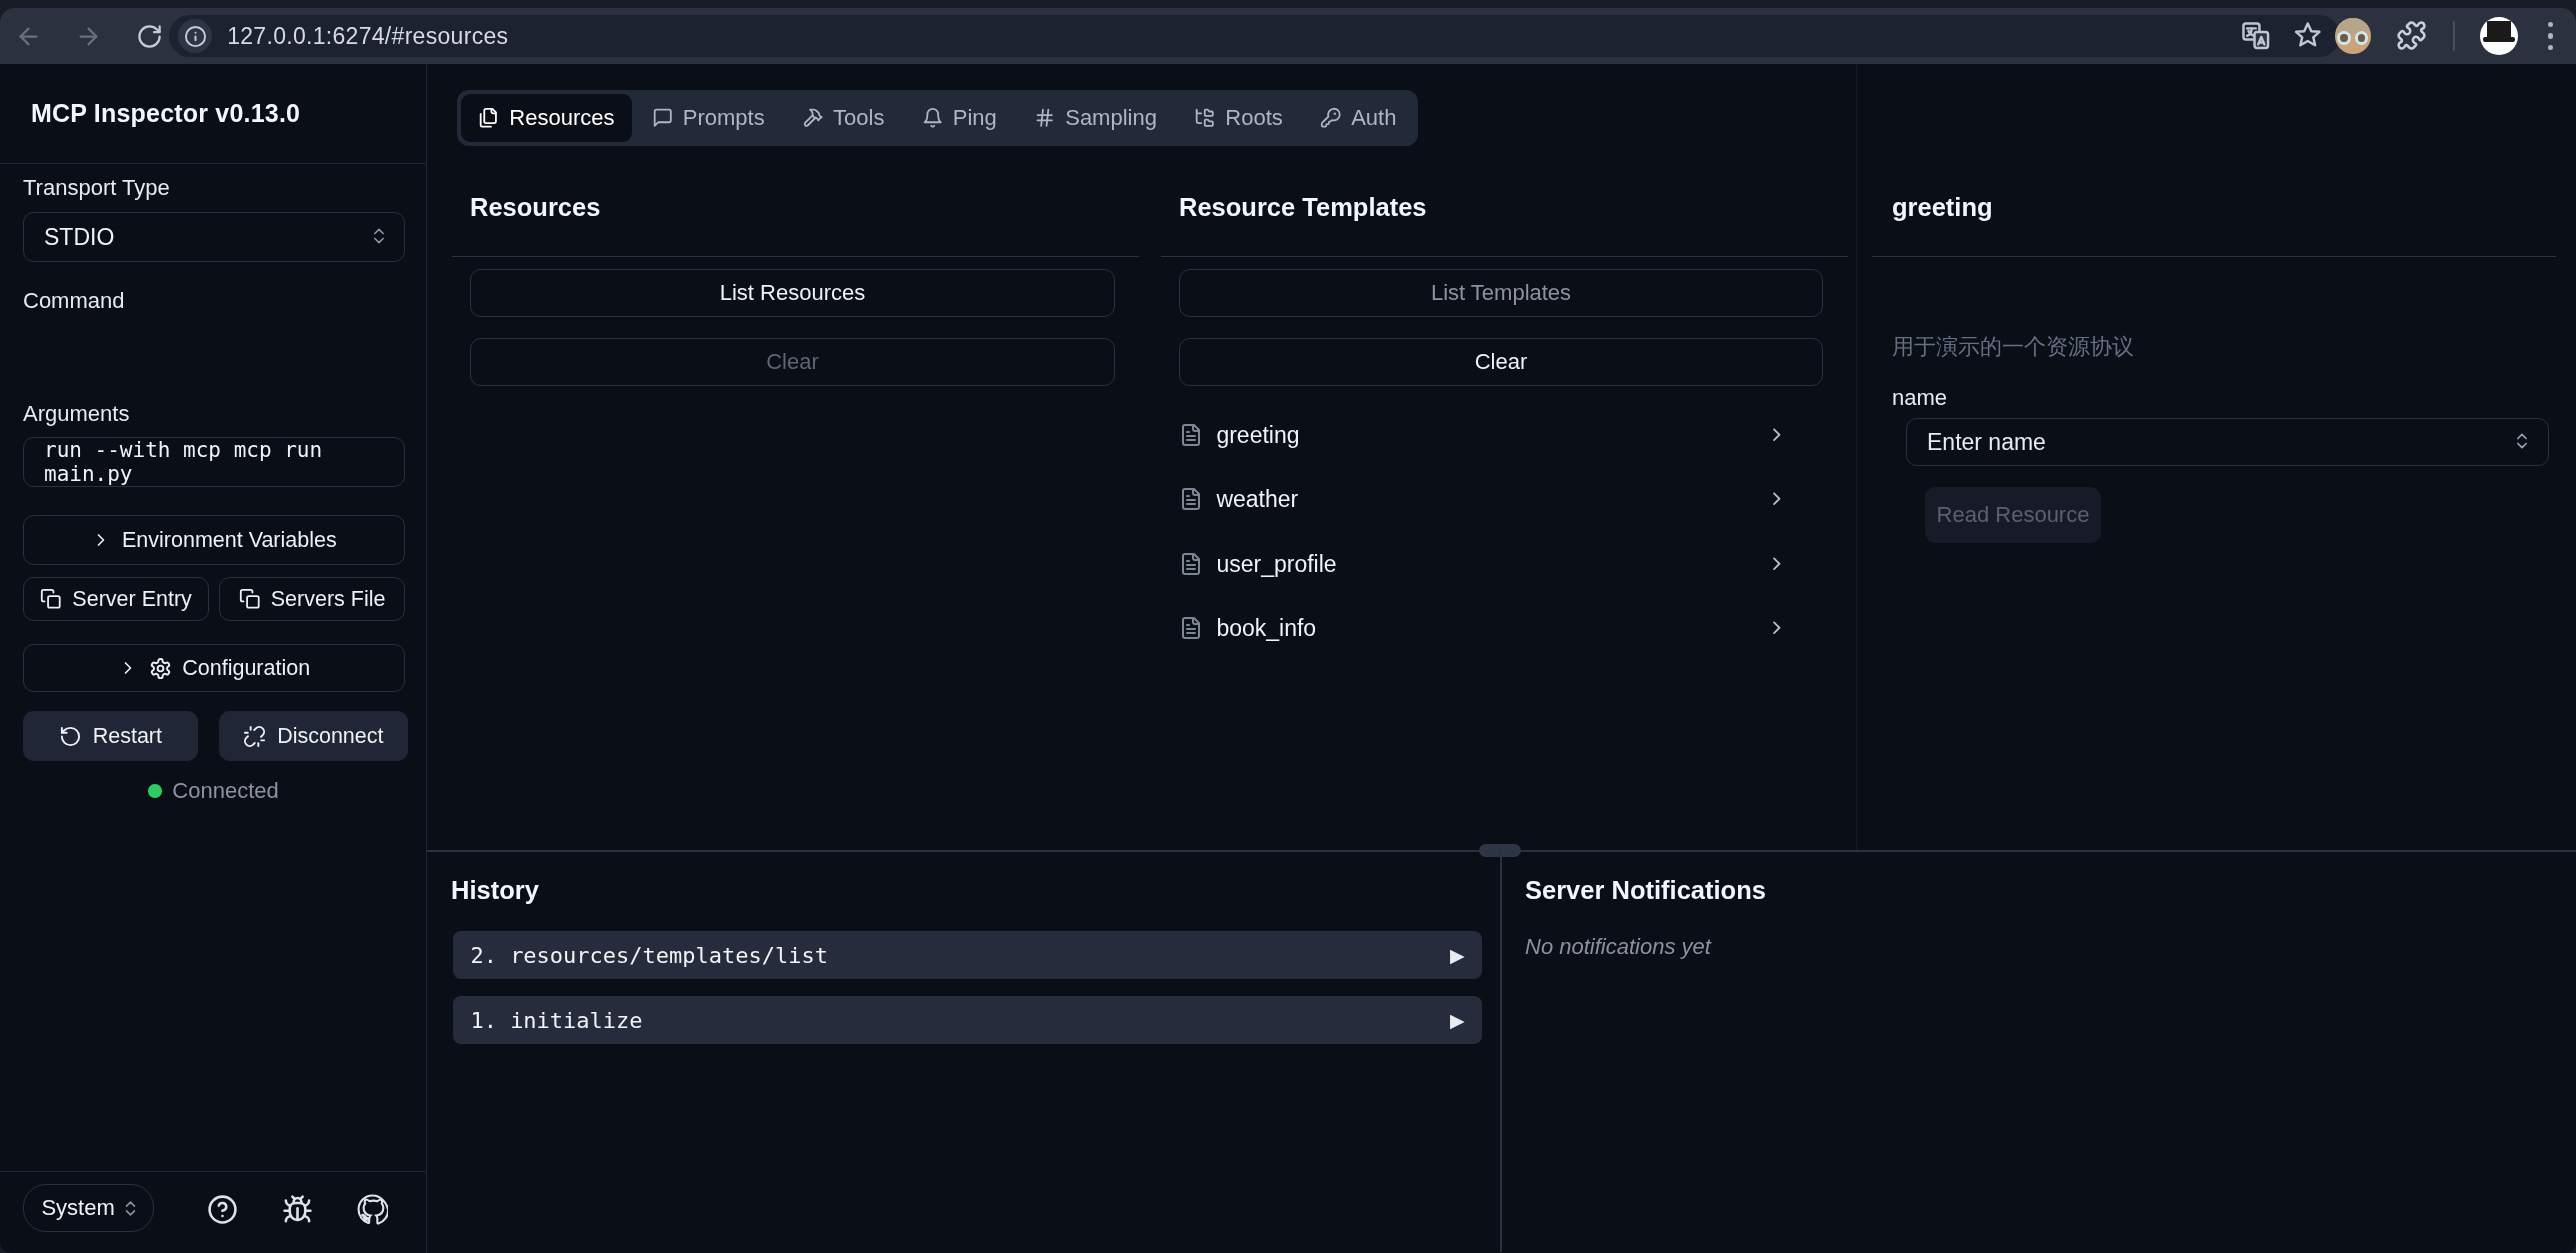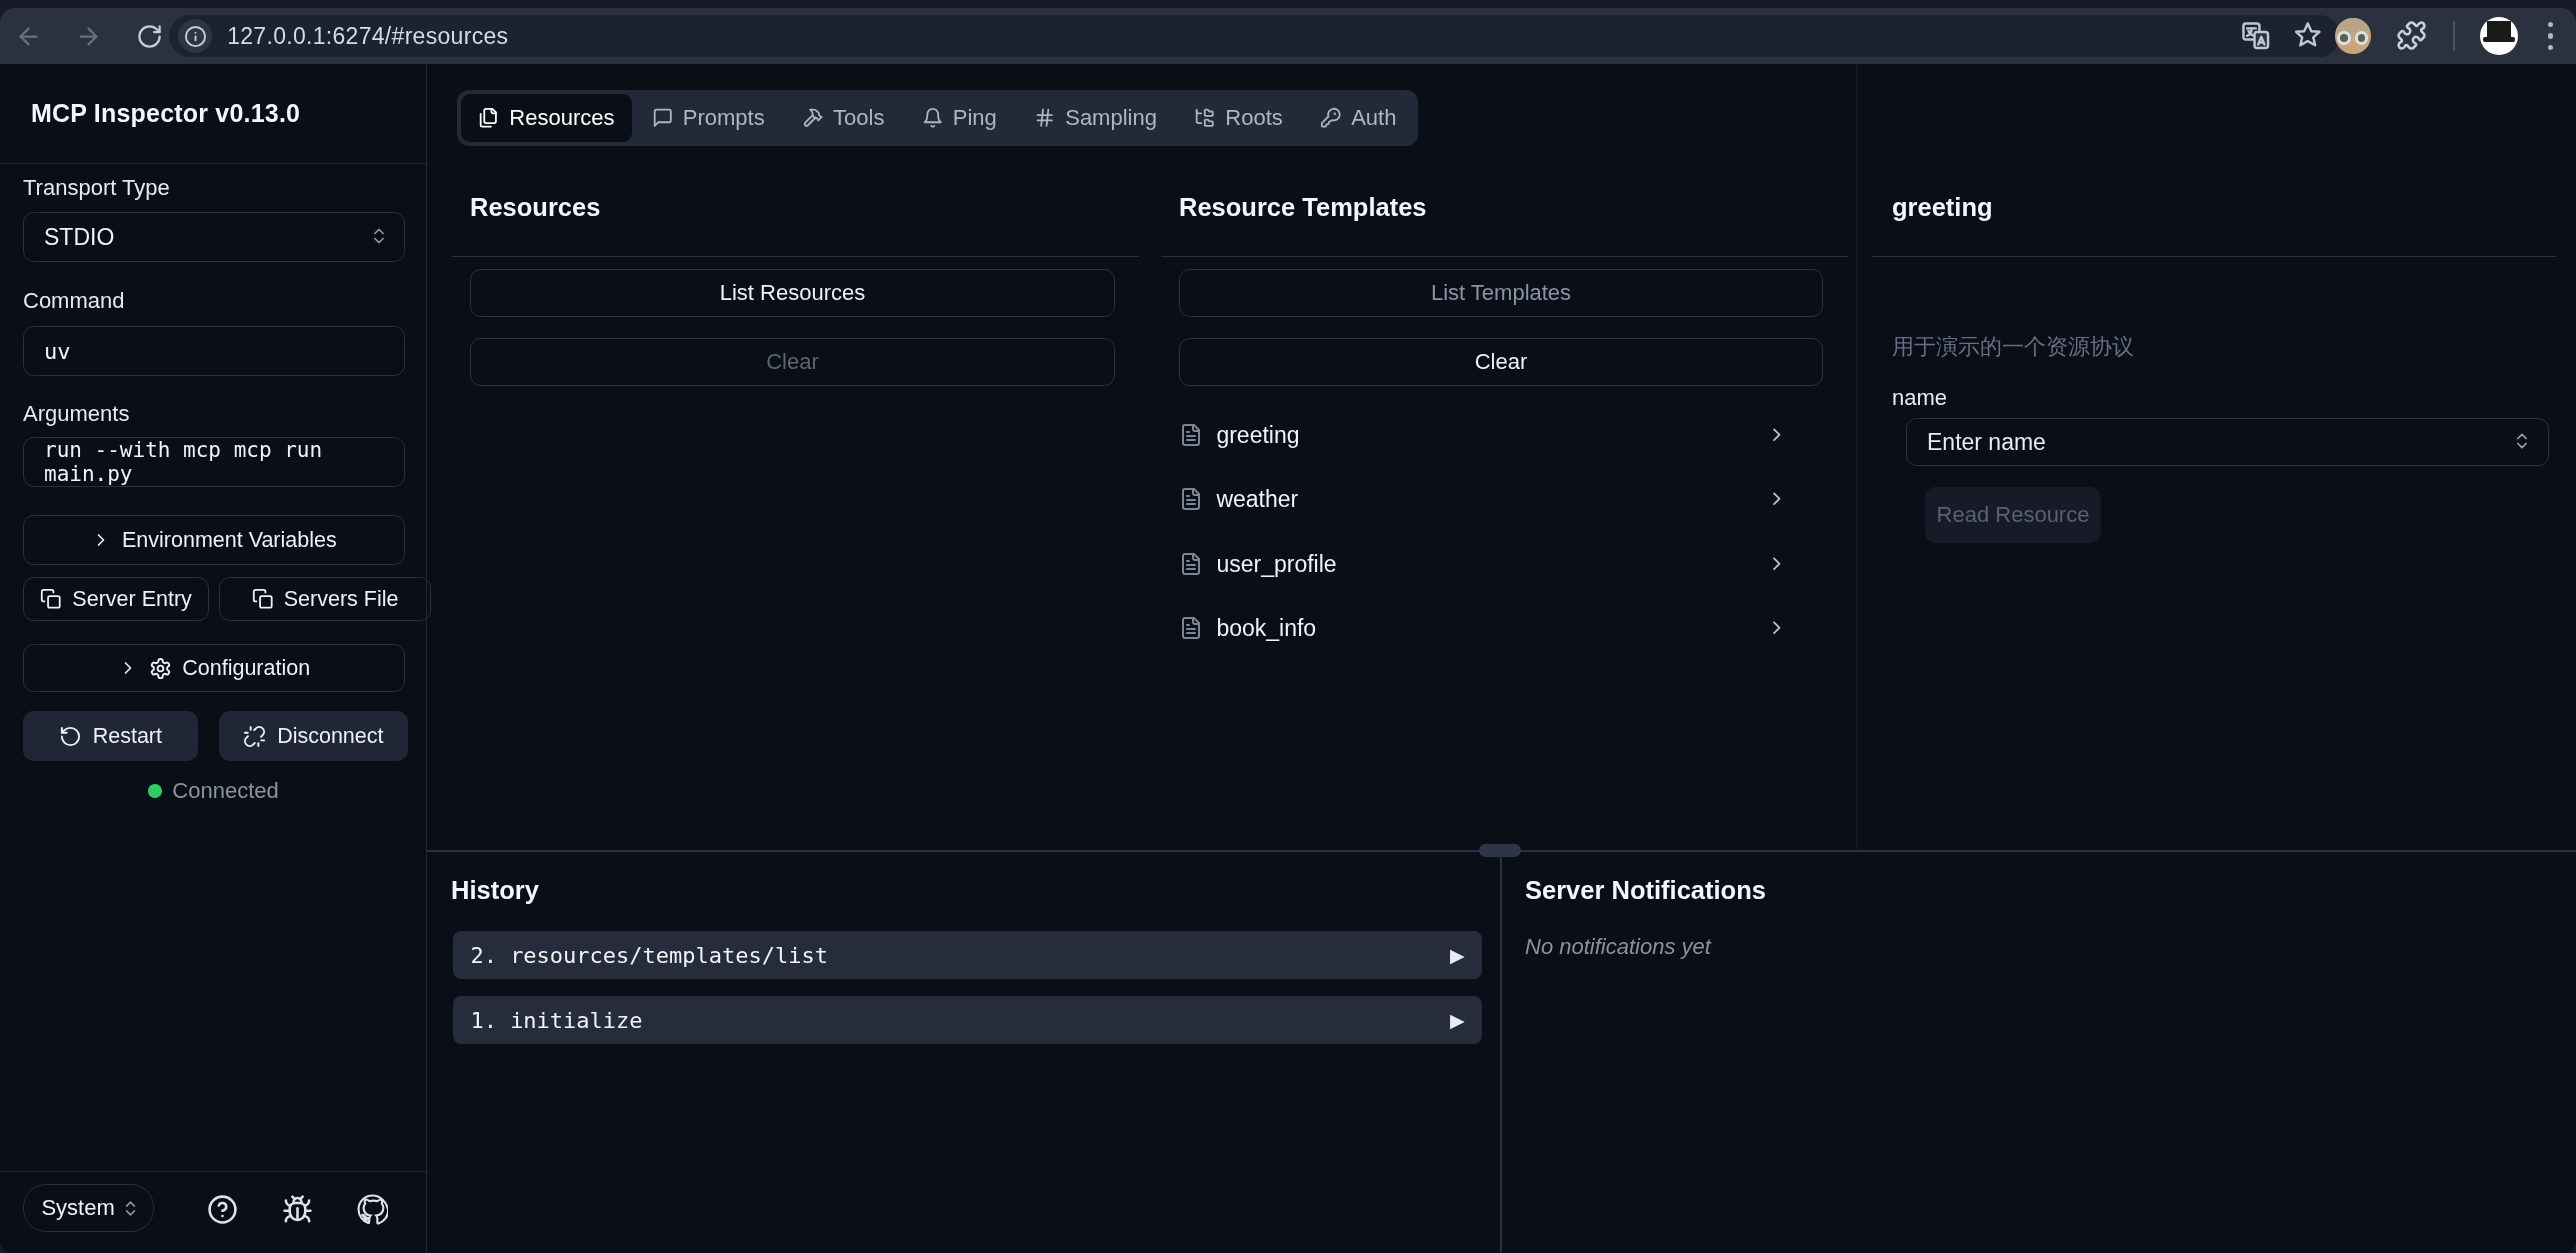--- a/index.html
+++ b/index.html
@@ -182,44 +182,41 @@
         <span class="val">STDIO</span>
         <span class="updown">
           <svg class="lucide" viewBox="0 0 24 24" style="width:20px;height:20px;">
               <path d="m7 15 5 5 5-5"></path>
               <path d="m7 9 5-5 5 5"></path>
             </svg>
         </span>
       </div>
 
       <div class="sb-label" style="top:224px;">Command</div>
-      <div class="field" style="top:262px;">
-        <span class="val mono">uv</span>
-      </div>
 
       <div class="sb-label" style="top:337px;">Arguments</div>
       <div class="field" style="top:373px;">
         <span class="val mono" style="font-size:21px;">run --with mcp mcp run main.py</span>
       </div>
 
       <button class="sb-btn" style="left:23px; top:451px; width:382px; height:50px;">
         <svg class="lucide" viewBox="0 0 24 24" style="width:20px;height:20px;">
             <path d="m9 18 6-6-6-6"></path>
           </svg>
         <span>Environment Variables</span>
       </button>
 
       <button class="sb-btn" style="left:23px; top:513px; width:186px; height:44px;">
         <svg class="lucide" viewBox="0 0 24 24" style="width:21.5px;height:21.5px;">
             <rect width="13" height="13" x="9" y="9" rx="2"></rect>
             <path d="M5 15H4a2 2 0 0 1-2-2V4a2 2 0 0 1 2-2h9a2 2 0 0 1 2 2v1"></path>
           </svg>
         <span>Server Entry</span>
       </button>
-      <button class="sb-btn" style="left:219px; top:513px; width:212px; height:44px;">
+      <button class="sb-btn" style="left:219px; top:513px; width:186px; height:44px;">
         <svg class="lucide" viewBox="0 0 24 24" style="width:21.5px;height:21.5px;">
             <rect width="13" height="13" x="9" y="9" rx="2"></rect>
             <path d="M5 15H4a2 2 0 0 1-2-2V4a2 2 0 0 1 2-2h9a2 2 0 0 1 2 2v1"></path>
           </svg>
         <span>Servers File</span>
       </button>
 
       <button class="sb-btn" style="left:23px; top:580px; width:382px; height:48px;">
         <svg class="lucide" viewBox="0 0 24 24" style="width:20px;height:20px;">
             <path d="m9 18 6-6-6-6"></path>

